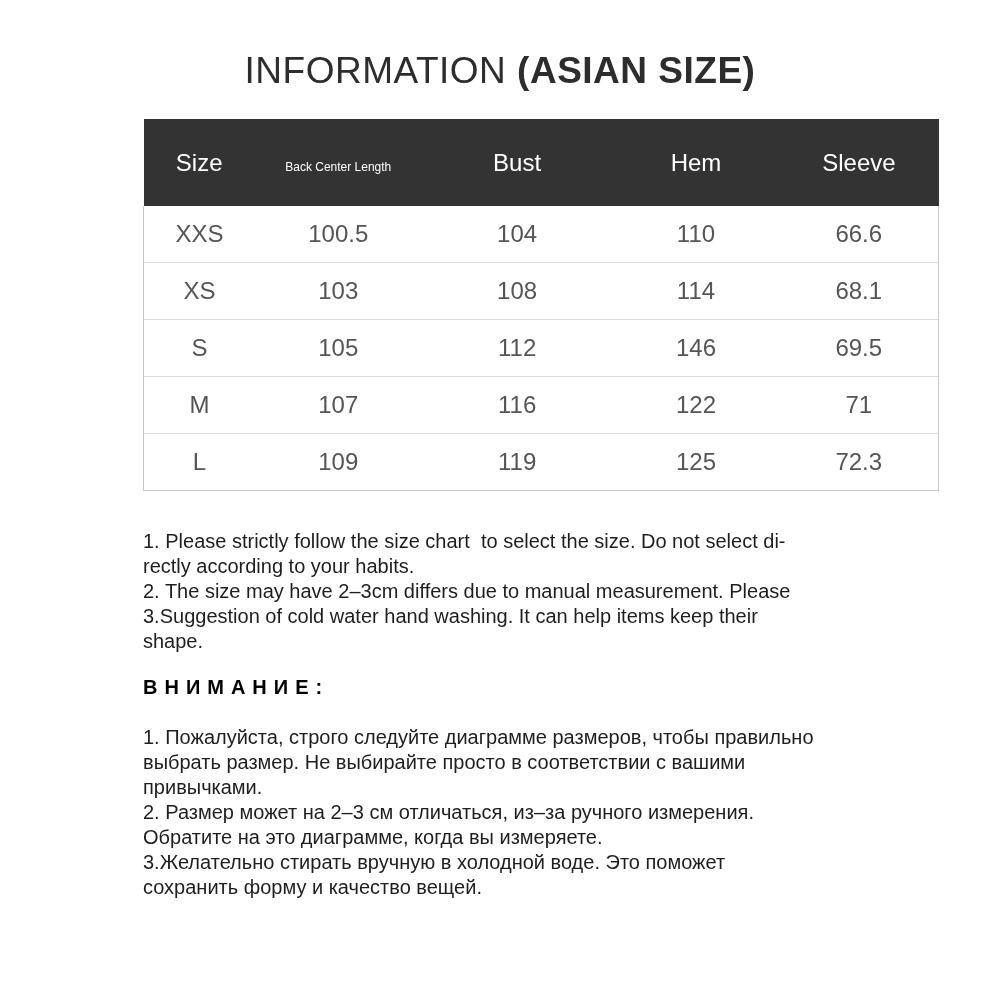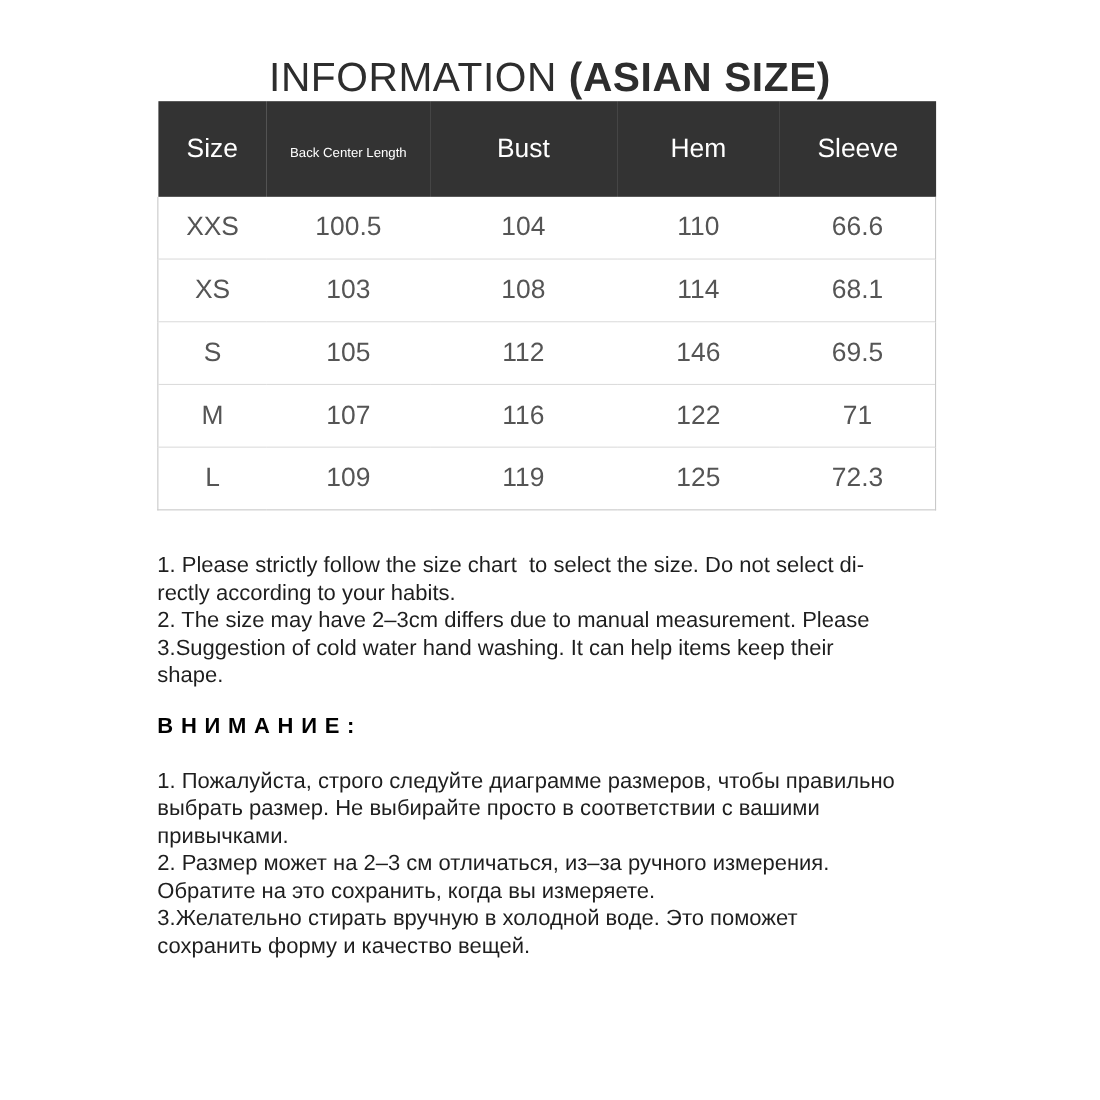--- a/index.html
+++ b/index.html
@@ -27,21 +27,22 @@
     font-weight: 400;
     color: #2d2d2d;
     letter-spacing: 0.5px;
     white-space: nowrap;
   }
   .page-title .title-bold {
     font-weight: 700;
   }
   
   table.size-table {
-    width: 708px;
+    width: 796px;
+    margin-top: 27px;
     border-collapse: collapse;
     table-layout: fixed;
   }
   table.size-table th {
     background: #333333;
     color: #ffffff;
     height: 87px;
     font-weight: 400;
     font-size: 24px;
     text-align: center;
@@ -161,18 +162,18 @@
     <div class="text-line">3.Suggestion of cold water hand washing. It can help items keep their</div>
     <div class="text-line">shape.</div>
   </div>
 
   <div class="attention-section">
     <h2 class="attention-heading">ВНИМАНИЕ:</h2>
     <div class="text-line">1. Пожалуйста, строго следуйте диаграмме размеров, чтобы правильно</div>
     <div class="text-line">выбрать размер. Не выбирайте просто в соответствии с вашими</div>
     <div class="text-line">привычками.</div>
     <div class="text-line">2. Размер может на 2–3 см отличаться, из–за ручного измерения.</div>
-    <div class="text-line">Обратите на это сохранить, когда вы измеряете.</div>
+    <div class="text-line">Обратите на это диаграмме, когда вы измеряете.</div>
     <div class="text-line">3.Желательно стирать вручную в холодной воде. Это поможет</div>
     <div class="text-line">сохранить форму и качество вещей.</div>
   </div>
 
 </div>
 
 </body></html>

